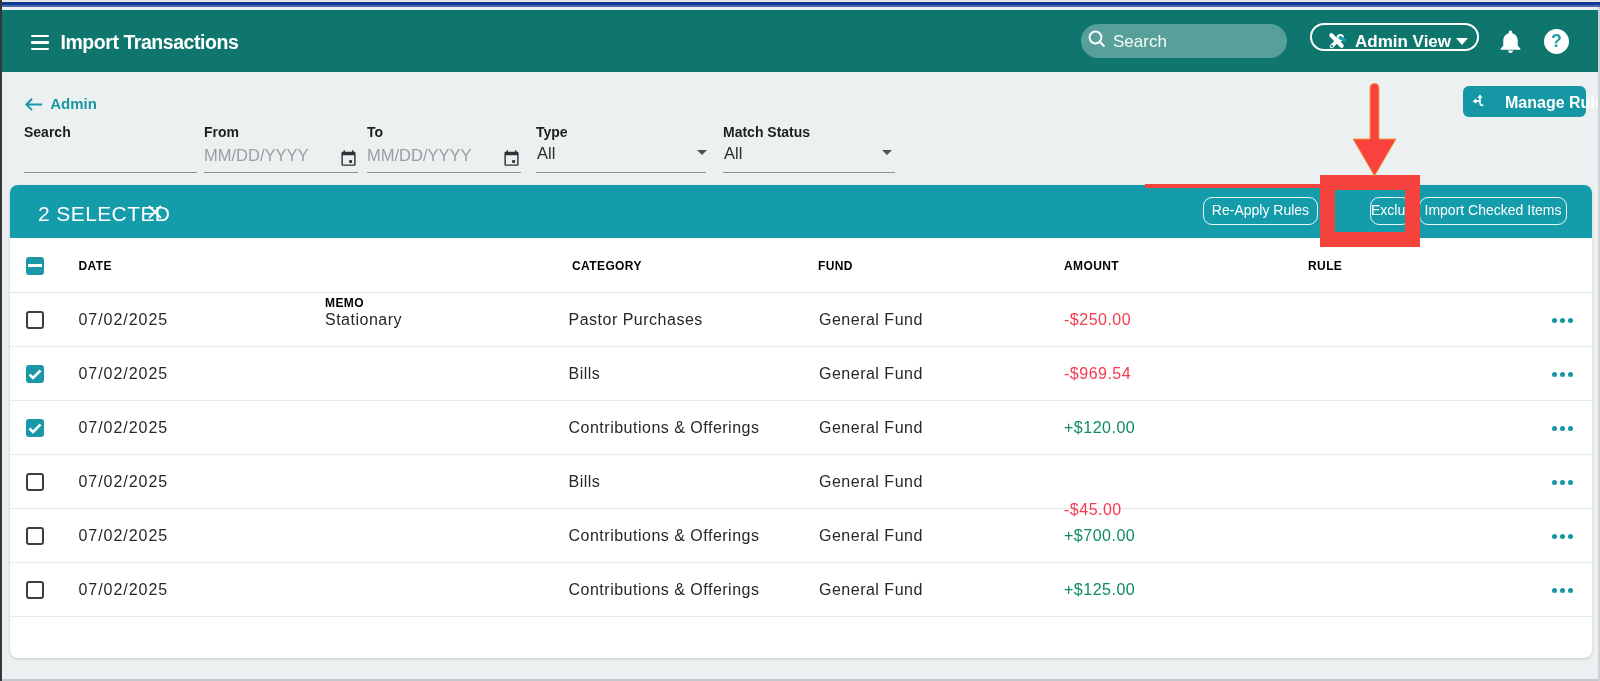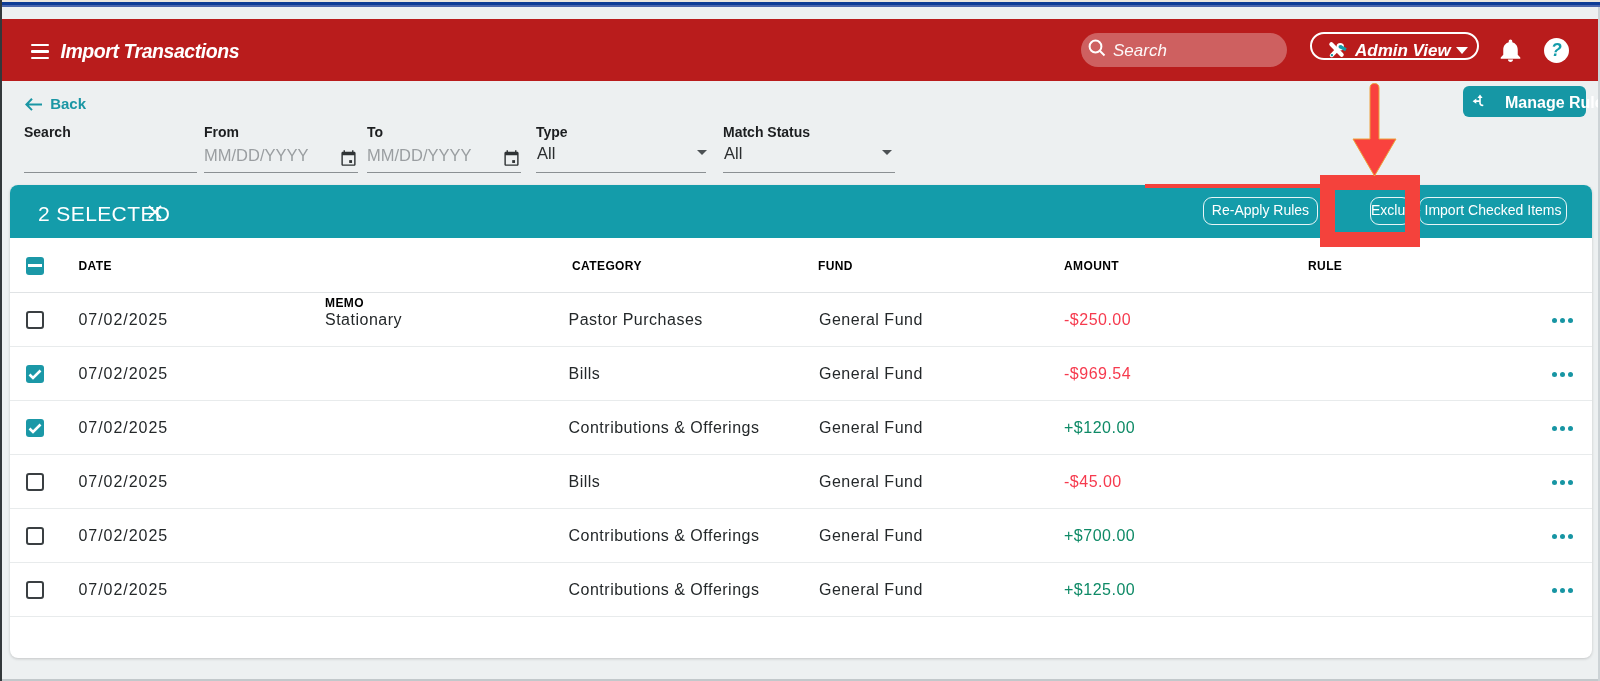--- a/index.html
+++ b/index.html
@@ -9,21 +9,21 @@
 
   
   #topstrip1 { left:0; top:0; width:1600px; height:1.5px; background:#eae6de; }
   #topstrip2 { left:0; top:1.5px; width:1600px; height:3.5px; background:#0d3c96; }
   #topstrip3 { left:0; top:5px; width:1600px; height:2px; background:#4a66ad; }
   #leftedge  { left:0; top:0; width:1.5px; height:681px; background:#33383b; z-index:60; }
   #rightedge { left:1597.5px; top:7px; width:2.5px; height:674px; background:#cdd3d6; z-index:60; }
   #botedge   { left:0; top:678.5px; width:1600px; height:2.5px; background:#c2c8cb; z-index:59; }
 
   
-  #header { left:0; top:19px; width:1600px; height:62px; background:#b91c1c; z-index:5;font-style:italic; }
+  #header { left:0; top:10px; width:1600px; height:62px; background:#0f766e; z-index:5; }
   .hline { position:absolute; left:30.5px; width:18.5px; height:2.4px; background:#fff; border-radius:1px; }
   #title { position:absolute; left:60.5px; top:21px; color:#fff; font-size:19.5px; font-weight:bold; letter-spacing:-0.45px; white-space:nowrap; }
 
   #searchpill { position:absolute; left:1081px; top:13.5px; width:206px; height:34px; background:rgba(255,255,255,0.30); border-radius:17px; }
   #searchtxt { position:absolute; left:32px; top:8px; color:rgba(255,255,255,0.96); font-size:17px; font-weight:500; }
 
   #adminpill { position:absolute; left:1310px; top:12.5px; width:169px; height:28px; border:2px solid #fff; border-radius:17px; }
   #admintxt { position:absolute; left:43px; top:7px; color:#fff; font-size:17px; font-weight:bold; white-space:nowrap; }
   #admincaret { position:absolute; left:144px; top:13px; width:0; height:0; border-left:6.5px solid transparent; border-right:6.5px solid transparent; border-top:7px solid #fff; }
 
@@ -105,21 +105,21 @@
   <svg width="25" height="25" viewBox="0 0 24 24" style="position:absolute;left:1544px;top:19px;">
     <circle cx="12" cy="12" r="12" fill="#fff"></circle>
     <text x="12" y="17.5" text-anchor="middle" font-family="Liberation Sans, sans-serif" font-size="17" font-weight="bold" fill="#149caa">?</text>
   </svg>
 </div>
 
 <div class="abs" id="back">
   <svg width="17" height="13" viewBox="0 0 17 13" style="vertical-align:-1.5px;">
     <path d="M7 0.7 L1.4 6.5 L7 12.1 M1.7 6.5 L17 6.5" stroke="#1a96a4" stroke-width="2" fill="none"></path>
   </svg>
-  <span style="margin-left:4px;">Back</span>
+  <span style="margin-left:4px;">Admin</span>
 </div>
 
 <div class="flabel" style="left:24px;">Search</div>
 <div class="flabel" style="left:204px;">From</div>
 <div class="flabel" style="left:367px;">To</div>
 <div class="flabel" style="left:536px;">Type</div>
 <div class="flabel" style="left:723px;">Match Status</div>
 
 <div class="uline" style="left:24px; width:173px;"></div>
 <div class="uline" style="left:204px; width:154px;"></div>
@@ -208,21 +208,21 @@
     <div class="cell" style="left:558.5px;">Contributions &amp; Offerings</div>
     <div class="cell" style="left:809px;">General Fund</div>
     <div class="cell amt-pos" style="left:1054px;">+$120.00</div>
     <div class="dots"><span></span><span></span><span></span></div>
   </div>
   <div class="row" style="top:270px;">
     <div class="chkbox chk-un" style="top:18px;"></div>
     <div class="cell datec" style="left:68.5px;">07/02/2025</div>
     <div class="cell" style="left:558.5px;">Bills</div>
     <div class="cell" style="left:809px;">General Fund</div>
-    <div class="cell amt-neg" style="left:1054px;">-$45.00</div>
+    <div class="cell amt-neg" style="left:1054px;margin-top:28px;">-$45.00</div>
     <div class="dots"><span></span><span></span><span></span></div>
   </div>
   <div class="row" style="top:324px;">
     <div class="chkbox chk-un" style="top:18px;"></div>
     <div class="cell datec" style="left:68.5px;">07/02/2025</div>
     <div class="cell" style="left:558.5px;">Contributions &amp; Offerings</div>
     <div class="cell" style="left:809px;">General Fund</div>
     <div class="cell amt-pos" style="left:1054px;">+$700.00</div>
     <div class="dots"><span></span><span></span><span></span></div>
   </div>

